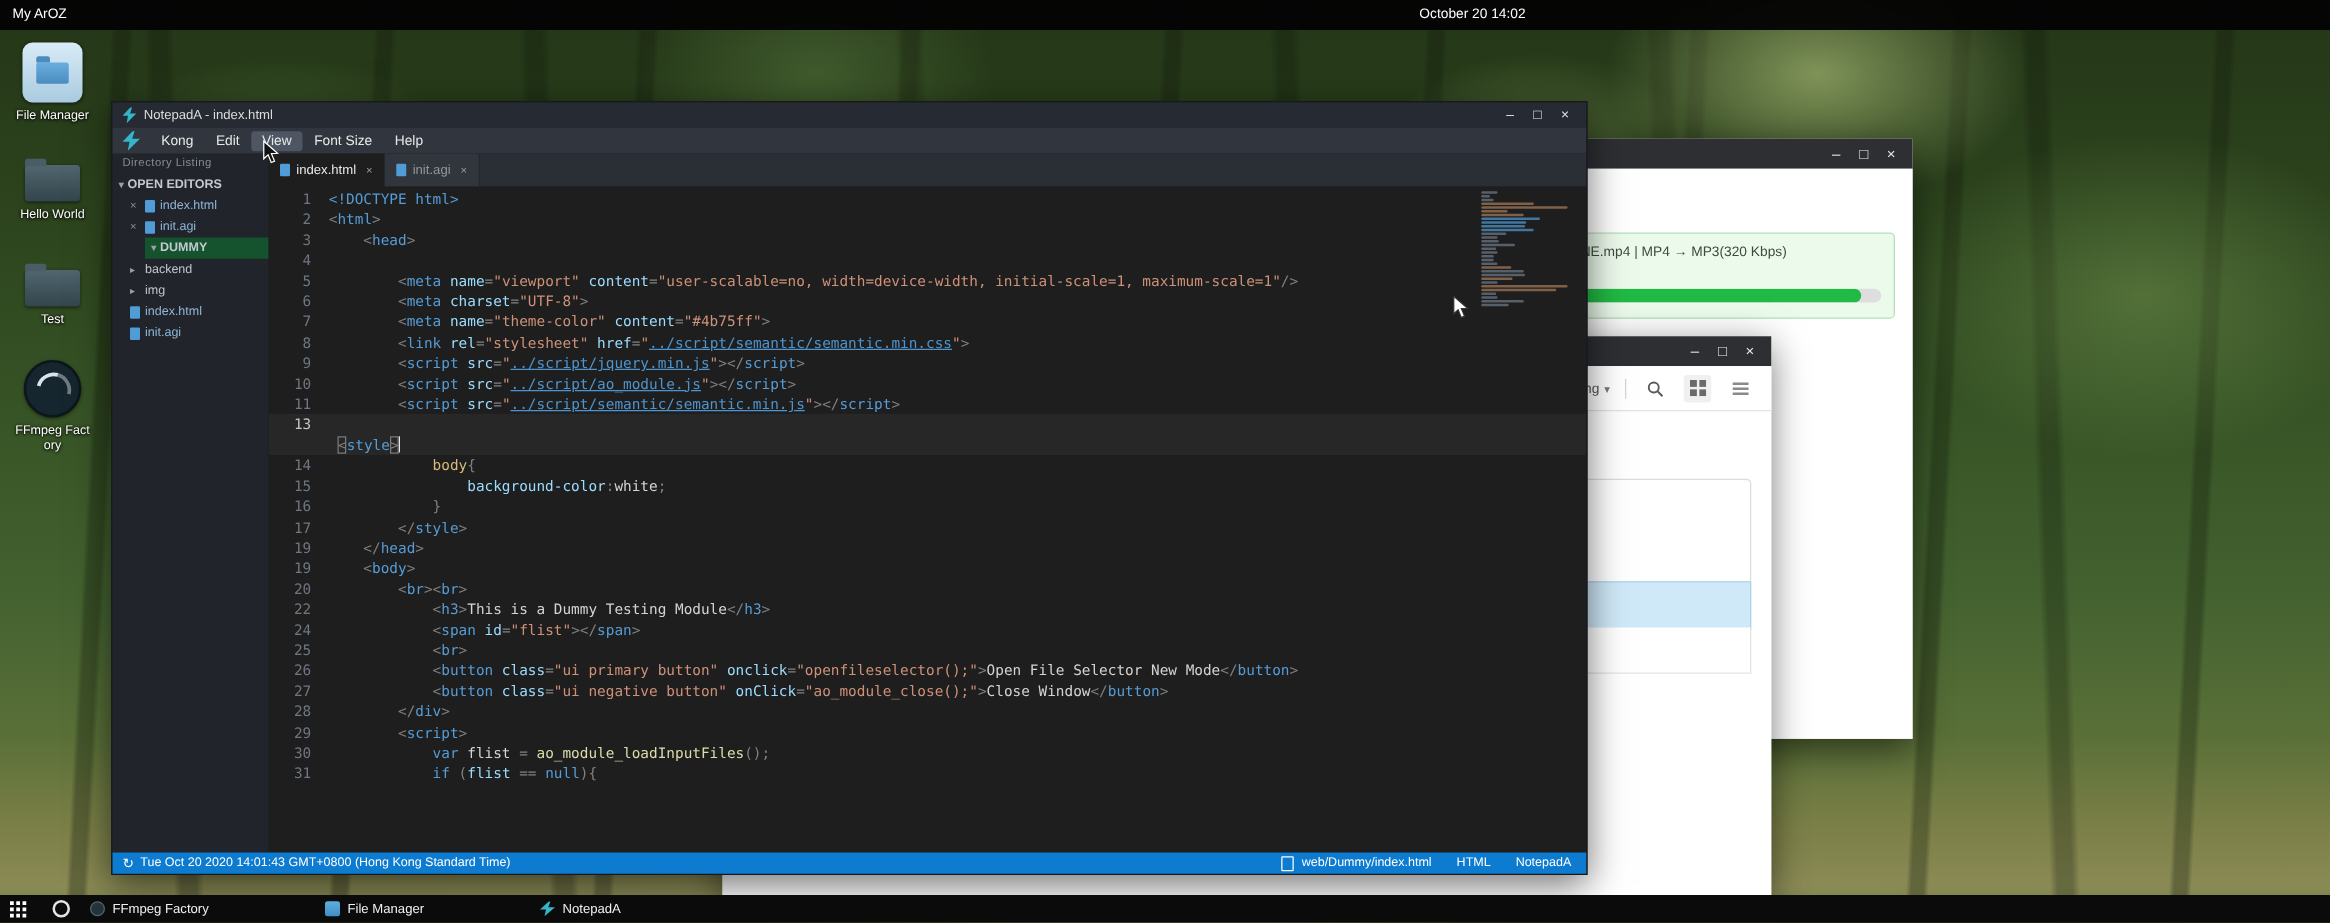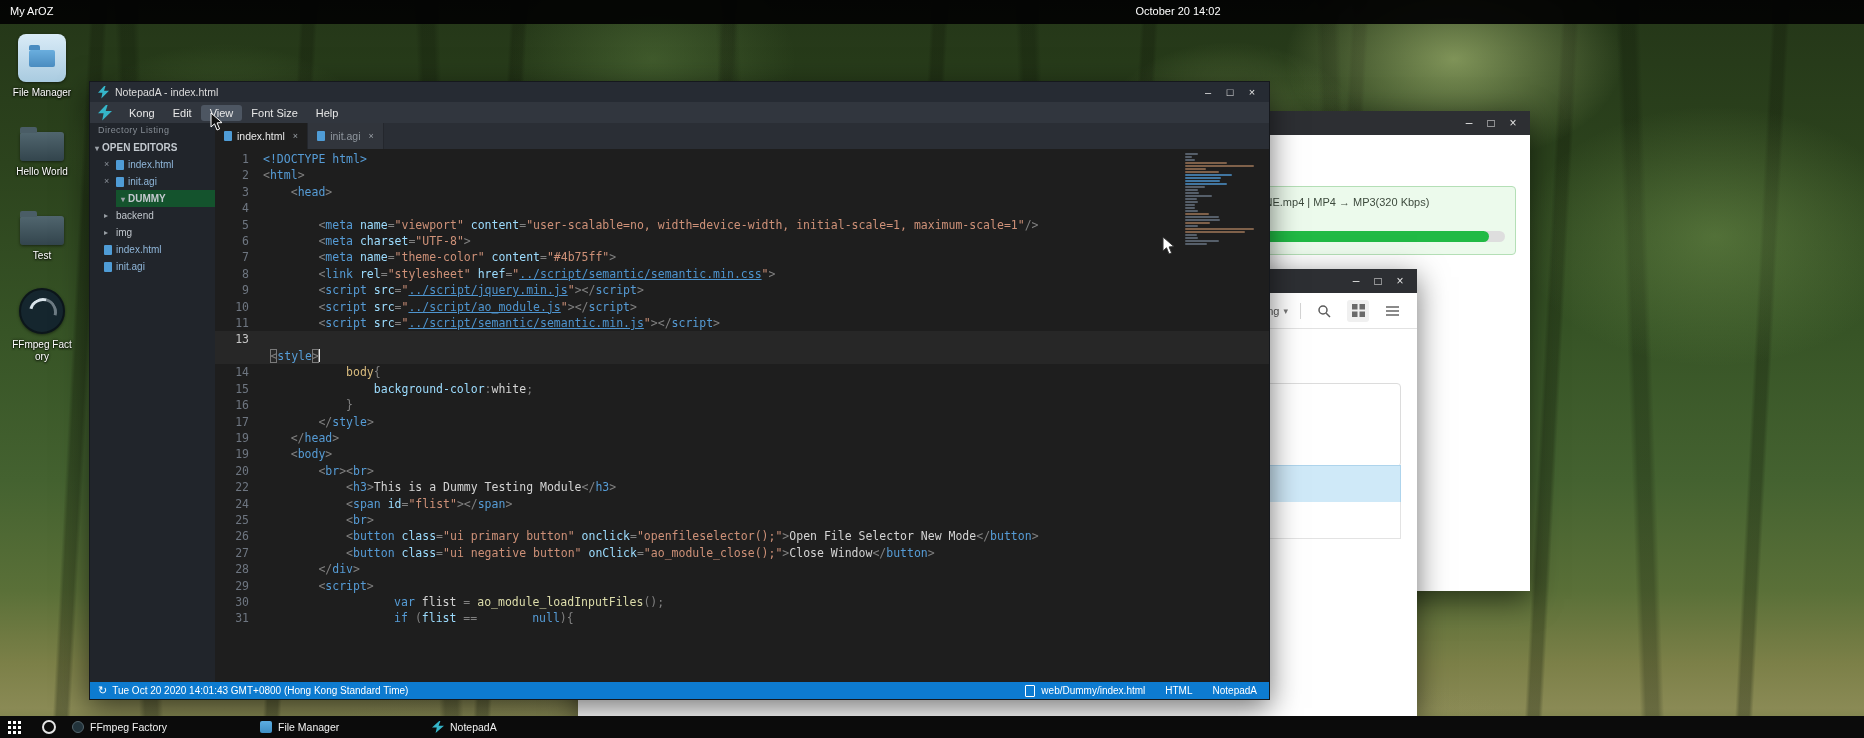--- a/index.html
+++ b/index.html
@@ -89,21 +89,21 @@
   .tab.active{background:#1e1e1e;color:#e8e8e8;}
   .tab .tclose{font-size:9px;margin-left:3px;color:#9aa0a6;}
   .np-code{position:absolute;left:0;right:0;top:26px;bottom:0;overflow:hidden;cursor:text;}
   #code-lines{padding-top:2px;font-family:"DejaVu Sans Mono",monospace;font-size:11.5px;line-height:16.4px;}
   .code-line{display:flex;white-space:pre;}
   .code-line .ln{width:34px;flex:none;text-align:right;padding-right:14px;color:#6e7681;}
   .code-line.current{background:rgba(255,255,255,0.045);flex-direction:column;}
   .code-line.current .ln{color:#c6c6c6;}
   .lc{white-space:pre;}
   .c-p{color:#808080;} .c-t{color:#569cd6;} .c-a{color:#9cdcfe;} .c-s{color:#ce9178;}
-  .c-l{color:#4e94ce;text-decoration:underline;} .c-x{color:#d4d4d4;} .c-k{color:#569cd6;margin-left:48px;}
+  .c-l{color:#4e94ce;text-decoration:underline;} .c-x{color:#d4d4d4;} .c-k{color:#569cd6;}
   .c-f{color:#dcdcaa;} .c-v{color:#9cdcfe;} .c-e{color:#d7ba7d;}
   .c-bh{color:#808080;outline:1px solid #7a7a7a;outline-offset:-1px;}
   .c-cur{display:inline-block;width:1.5px;height:13px;background:#e8e8e8;vertical-align:-2px;}
   #minimap{position:absolute;top:4px;right:12px;width:72px;}
   .mm-line{height:2px;margin-bottom:1px;border-radius:1px;opacity:.75;}
   
   .np-status{position:absolute;left:0;right:0;bottom:0;height:17px;background:#0d7bd0;color:#fff;font-size:10px;display:flex;align-items:center;}
   .st-l{display:flex;align-items:center;gap:5px;padding-left:8px;}
   .st-l .sync{font-size:11px;}
   .st-r{margin-left:auto;display:flex;align-items:center;gap:20px;padding-right:12px;}

